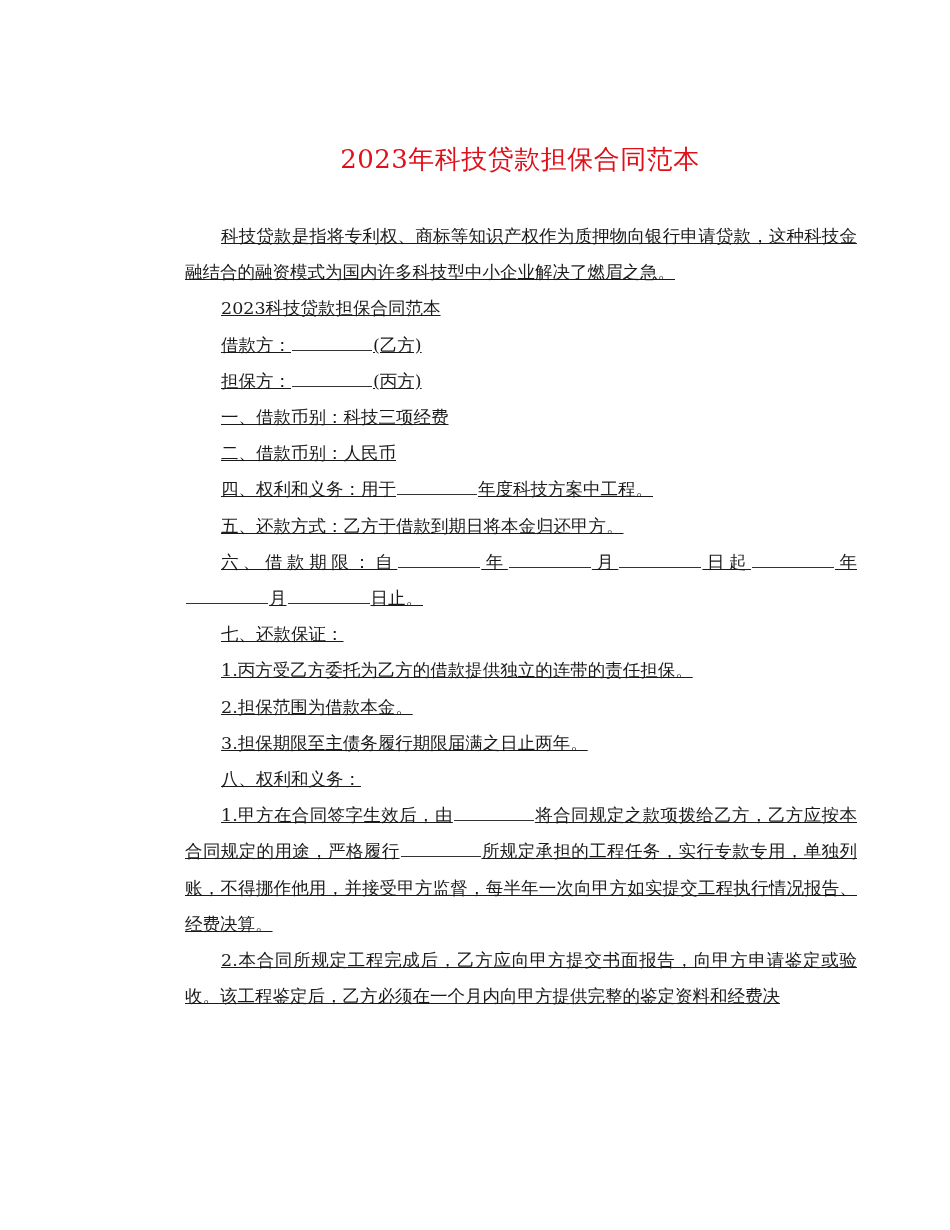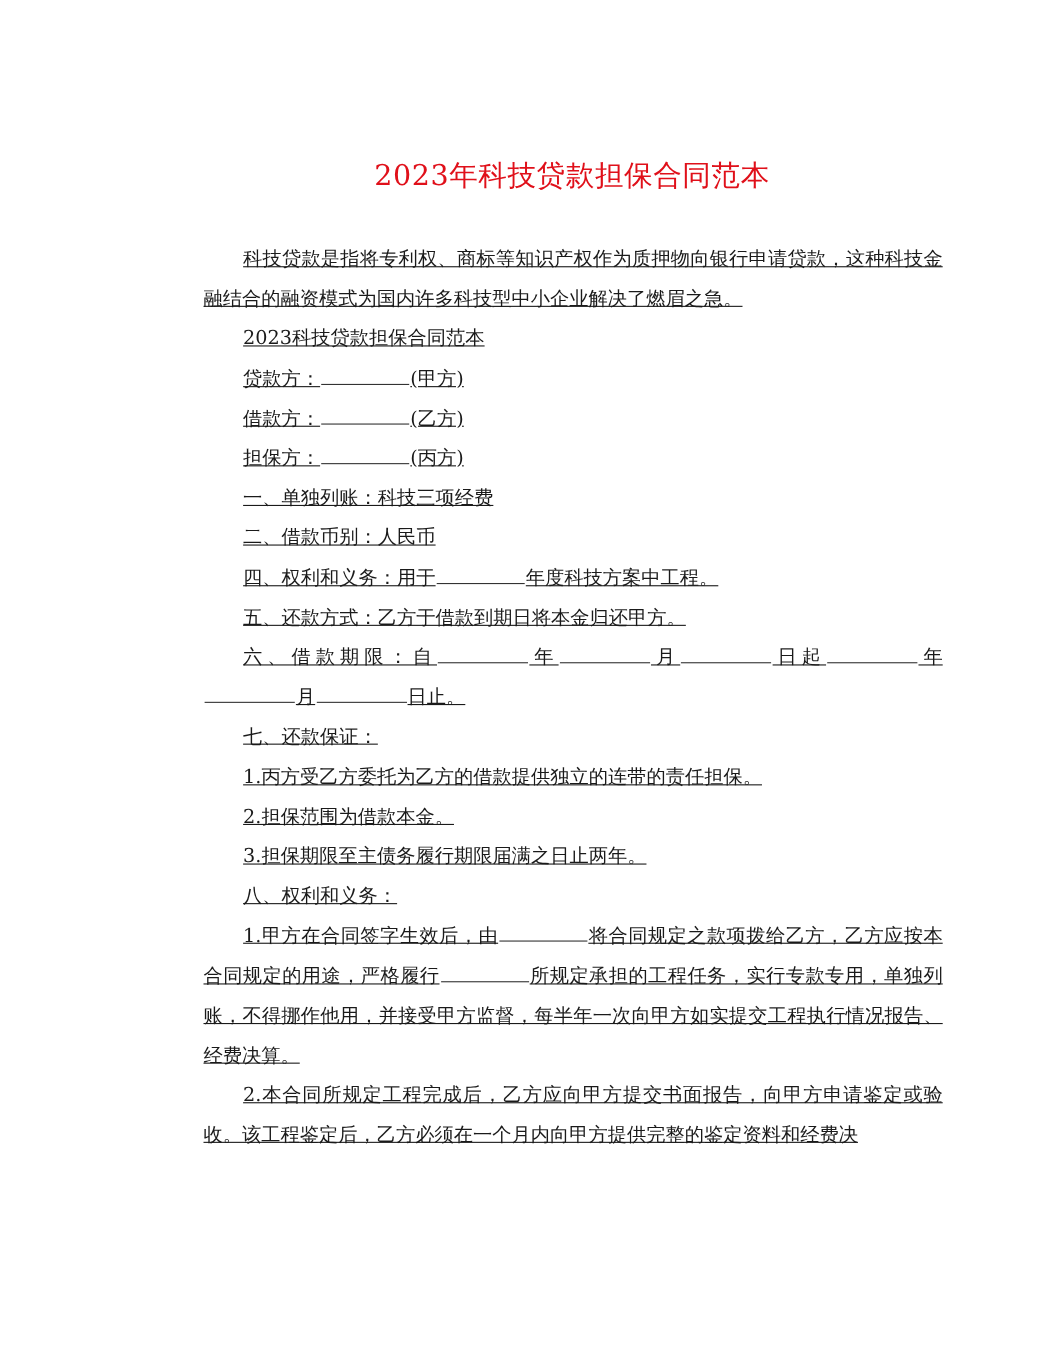--- a/index.html
+++ b/index.html
@@ -18,25 +18,24 @@
 </head>
 <body>
 
 <div class="page">
   <div class="title">2023年科技贷款担保合同范本</div>
 
   <div class="body">
     <p class="p">科技贷款是指将专利权、商标等知识产权作为质押物向银行申请贷款，这种科技金融结合的融资模式为国内许多科技型中小企业解决了燃眉之急。</p>
     <p class="p">2023科技贷款担保合同范本</p>
 
-    <p class="p"><span>贷款方：</span><span class="blank b80"></span><span>(甲方)</span></p>
     <p class="p"><span>借款方：</span><span class="blank b80"></span><span>(乙方)</span></p>
     <p class="p"><span>担保方：</span><span class="blank b80"></span><span>(丙方)</span></p>
 
-    <p class="p">一、单独列账：科技三项经费</p>
+    <p class="p">一、借款币别：科技三项经费</p>
     <p class="p">二、借款币别：人民币</p>
     <p class="p"><span>四、权利和义务：用于</span><span class="blank b80"></span><span>年度科技方案中工程。</span></p>
     <p class="p">五、还款方式：乙方于借款到期日将本金归还甲方。</p>
     <p class="p"><span>六、借款期限：自</span><span class="blank b82"></span><span>年</span><span class="blank b82"></span><span>月</span><span class="blank b82"></span><span>日起</span><span class="blank b82"></span><span>年</span> <span class="blank b82"></span><span>月</span><span class="blank b82"></span><span>日止。</span></p>
     <p class="p">七、还款保证：</p>
     <p class="p">1.丙方受乙方委托为乙方的借款提供独立的连带的责任担保。</p>
     <p class="p">2.担保范围为借款本金。</p>
     <p class="p">3.担保期限至主债务履行期限届满之日止两年。</p>
     <p class="p">八、权利和义务：</p>
     <p class="p"><span>1.甲方在合同签字生效后，由</span><span class="blank b80"></span><span>将合同规定之款项拨给乙方，乙方应按本合同规定的用途，严格履行</span><span class="blank b80"></span><span>所规定承担的工程任务，实行专款专用，单独列账，不得挪作他用，并接受甲方监督，每半年一次向甲方如实提交工程执行情况报告、经费决算。</span></p>

